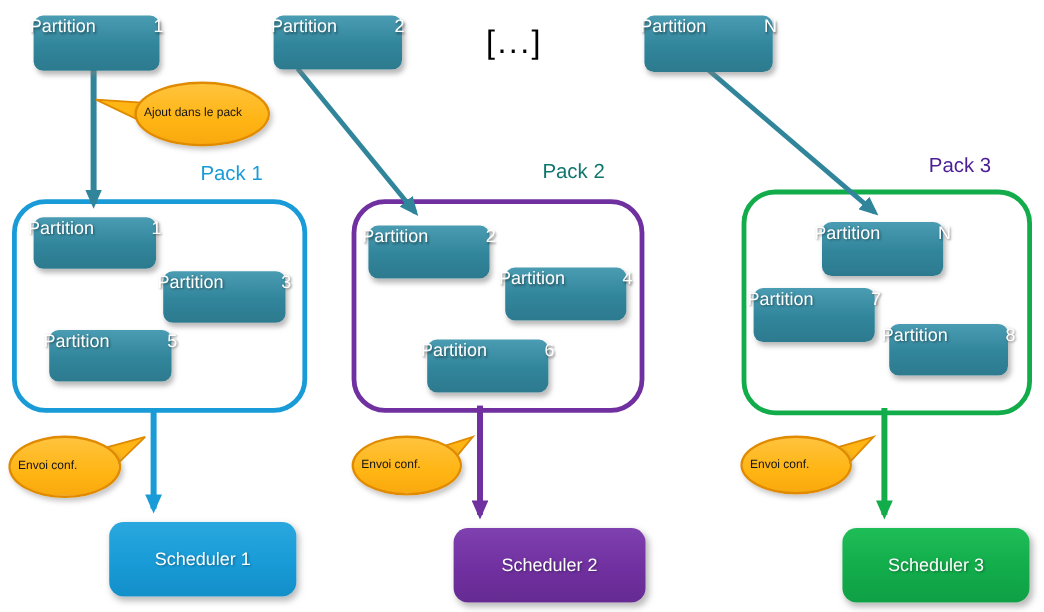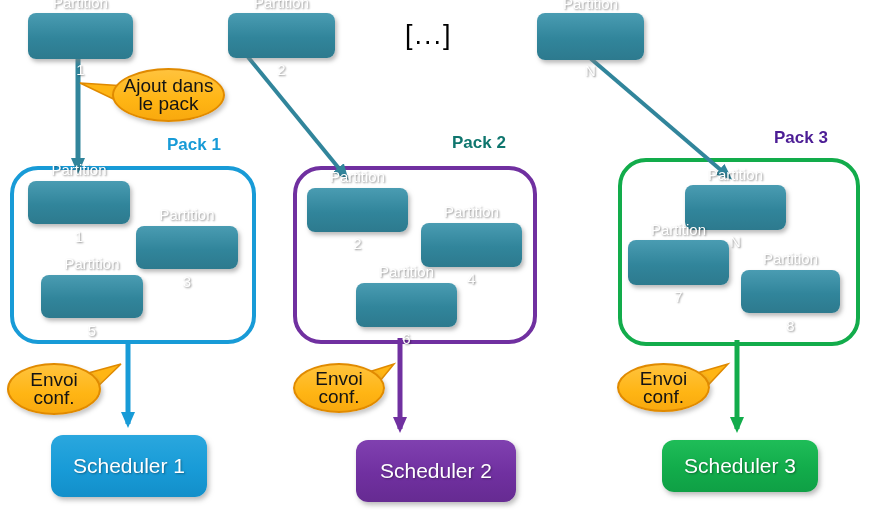--- a/index.html
+++ b/index.html
@@ -8,50 +8,51 @@
     font-family:"Liberation Sans",sans-serif;
   }
   #arrow-layer{position:absolute;left:0;top:0;width:870px;height:510px;z-index:1;pointer-events:none;}
 
   
   .pbox{
     position:absolute;z-index:2;
     background:linear-gradient(180deg,#4a9cb2 0%,#31859b 55%,#2d7a8e 100%);
     border-radius:8px;
     color:#fff;text-align:center;
-    display:flex;flex-direction:column;justify-content:center;
+    display:flex;flex-direction:row;justify-content:center;
     font-size:15px;line-height:19px;
     text-shadow:1px 1px 2px rgba(0,0,0,.45);
     box-shadow:2px 3px 4px rgba(130,130,130,.55);
     gap:48px;
   }
 
   
   .pack{position:absolute;z-index:0;background:#fff;border-radius:28px;border:4px solid;}
   .pack-label{
-    position:absolute;z-index:2;font-size:17px;font-weight:bold;
+    position:absolute;z-index:2;font-size:17px;font-weight:normal;
     white-space:nowrap;
   }
 
   
   .sched{
     position:absolute;z-index:2;border-radius:12px;
     color:#fff;display:flex;align-items:center;justify-content:center;
-    font-size:21px;
+    font-size:15px;
     text-shadow:1px 1px 2px rgba(0,0,0,.35);
     box-shadow:2px 3px 5px rgba(130,130,130,.55);
+    margin-left:40px;
   }
 
   
   .bubble{
     position:absolute;z-index:3;border-radius:50%;
     background:linear-gradient(180deg,#ffc33d 0%,#ffb514 60%,#f9a90e 100%);
     border:2px solid #e08a00;
-    color:#141414;display:flex;align-items:center;justify-content:center;
-    text-align:center;font-size:19px;line-height:18px;
+    color:#141414;display:flex;align-items:center;justify-content:flex-start;
+    text-align:center;font-size:10px;line-height:18px;
     box-shadow:2px 3px 4px rgba(130,130,130,.45);
     padding:2px 6px;box-sizing:border-box;
   }
 
   .ellipsis{
     position:absolute;z-index:2;color:#000;
     font-size:27px;letter-spacing:2px;
   }
 </style>
 </head>
@@ -158,20 +159,20 @@
   <div class="bubble" style="left:293px;top:363px;width:92px;height:50px;">
     <span>Envoi conf.</span>
   </div>
   <div class="bubble" style="left:617px;top:363px;width:93px;height:49px;">
     <span>Envoi conf.</span>
   </div>
 
   <div class="sched" style="left:51px;top:435px;width:156px;height:62px;background:linear-gradient(180deg,#2aa7de 0%,#189BD7 55%,#138fc9 100%);">
     <span>Scheduler 1</span>
   </div>
-  <div class="sched" style="left:356px;top:440px;width:160px;height:62px;background:linear-gradient(180deg,#8041b0 0%,#7030A0 55%,#662b92 100%);">
+  <div class="sched" style="left:338px;top:440px;width:160px;height:62px;background:linear-gradient(180deg,#8041b0 0%,#7030A0 55%,#662b92 100%);">
     <span>Scheduler 2</span>
   </div>
-  <div class="sched" style="left:662px;top:440px;width:156px;height:52px;background:linear-gradient(180deg,#1fbd58 0%,#12AC4B 55%,#0fa045 100%);">
+  <div class="sched" style="left:662px;top:440px;width:156px;height:62px;background:linear-gradient(180deg,#1fbd58 0%,#12AC4B 55%,#0fa045 100%);">
     <span>Scheduler 3</span>
   </div>
 
 </div>
 
 </body></html>

